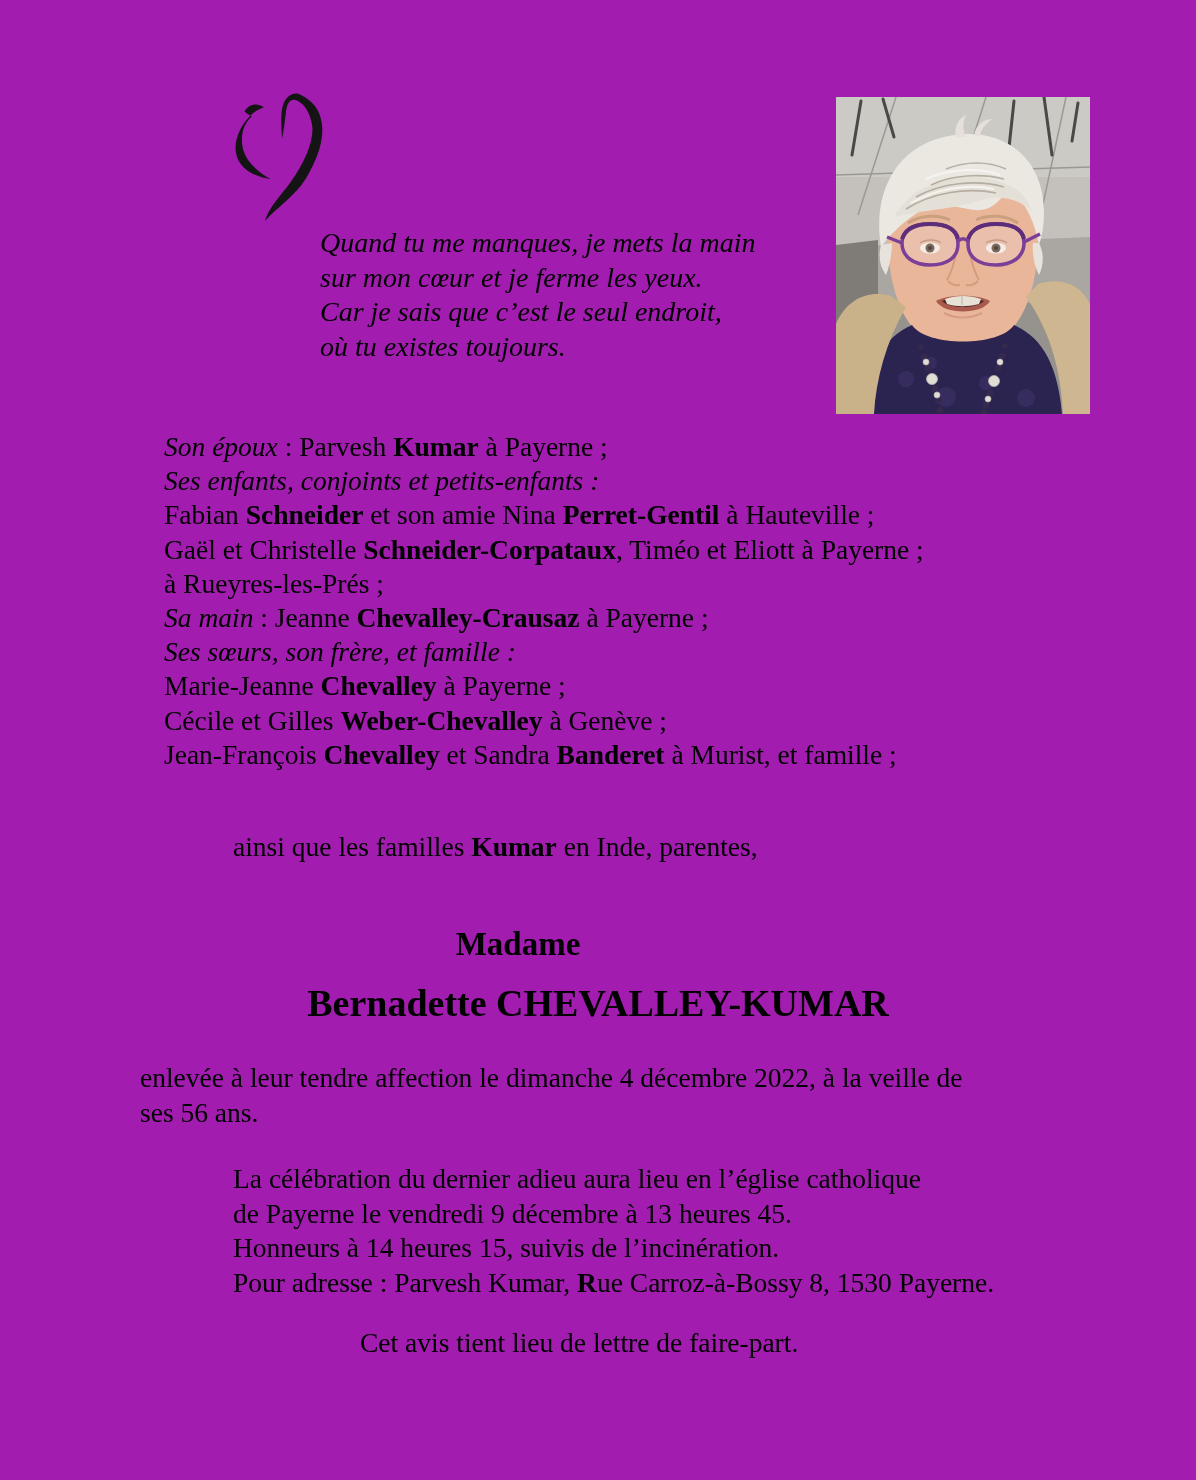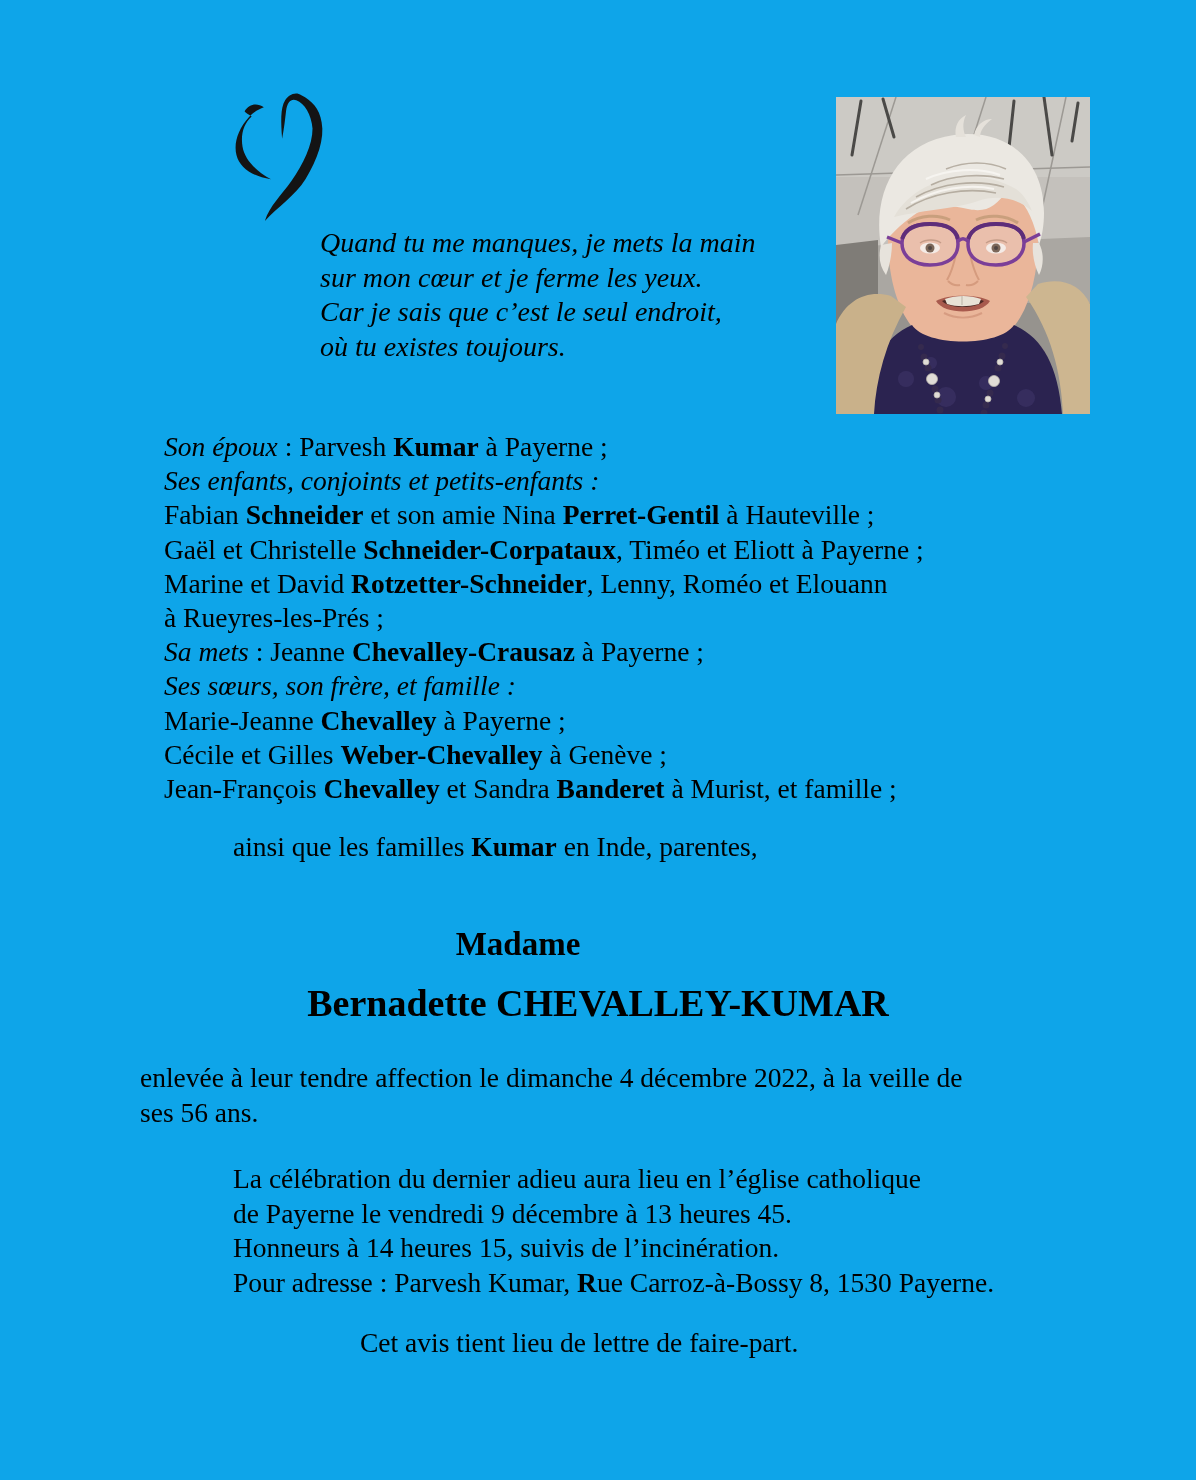--- a/index.html
+++ b/index.html
@@ -4,21 +4,21 @@
 <style>
   html,body{margin:0;padding:0;}
   body{
     width:1196px;height:1480px;
     background:#ffffff;
     font-family:"Liberation Serif", serif;
     color:#000;
     position:relative;
     overflow:hidden;
   }
-  #card{position:absolute;inset:0;background:#0ea5e9;}
+  #card{position:absolute;inset:0;background:#a21caf;}
   .abs{position:absolute;}
   .tl{white-space:nowrap;}
   .b{font-weight:bold;}
   .i{font-style:italic;}
 
   #quote{left:320px;top:226px;font-size:28px;line-height:34.5px;font-style:italic;}
   #family{left:140px;top:430px;font-size:27.5px;line-height:34.2px;margin-left:24px;}
   #intro{left:233px;top:829px;font-size:27.5px;line-height:35px;}
   #salutation{left:0;width:1036px;top:926px;text-align:center;font-size:33px;font-weight:bold;}
   #deceased-name{left:0;width:1196px;top:981px;text-align:center;font-size:38px;font-weight:bold;}
@@ -184,23 +184,22 @@
       <div class="tl"><span>sur mon cœur et je ferme les yeux.</span></div>
       <div class="tl"><span>Car je sais que c’est le seul endroit,</span></div>
       <div class="tl"><span>où tu existes toujours.</span></div>
     </div>
 
   <div id="family" class="abs">
       <div class="tl"><span class="i">Son époux</span><span> : Parvesh </span><span class="b">Kumar</span><span> à Payerne ;</span></div>
       <div class="tl"><span class="i">Ses enfants, conjoints et petits-enfants :</span></div>
       <div class="tl"><span>Fabian </span><span class="b">Schneider</span><span> et son amie Nina </span><span class="b">Perret-Gentil</span><span> à Hauteville ;</span></div>
       <div class="tl"><span>Gaël et Christelle </span><span class="b">Schneider-Corpataux</span><span>, Timéo et Eliott à Payerne ;</span></div>
-      <div class="tl"><span>Marine et David </span><span class="b">Rotzetter-Schneider</span><span>, Lenny, Roméo et Elouann</span></div>
       <div class="tl"><span>à Rueyres-les-Prés ;</span></div>
-      <div class="tl"><span class="i">Sa mets</span><span> : Jeanne </span><span class="b">Chevalley-Crausaz</span><span> à Payerne ;</span></div>
+      <div class="tl"><span class="i">Sa main</span><span> : Jeanne </span><span class="b">Chevalley-Crausaz</span><span> à Payerne ;</span></div>
       <div class="tl"><span class="i">Ses sœurs, son frère, et famille :</span></div>
       <div class="tl"><span>Marie-Jeanne </span><span class="b">Chevalley</span><span> à Payerne ;</span></div>
       <div class="tl"><span>Cécile et Gilles </span><span class="b">Weber-Chevalley</span><span> à Genève ;</span></div>
       <div class="tl"><span>Jean-François </span><span class="b">Chevalley</span><span> et Sandra </span><span class="b">Banderet</span><span> à Murist, et famille ;</span></div>
     </div>
 
   <div id="intro" class="abs">
       <div class="tl"><span>ainsi que les familles </span><span class="b">Kumar</span><span> en Inde, parentes,</span></div>
     </div>
 

